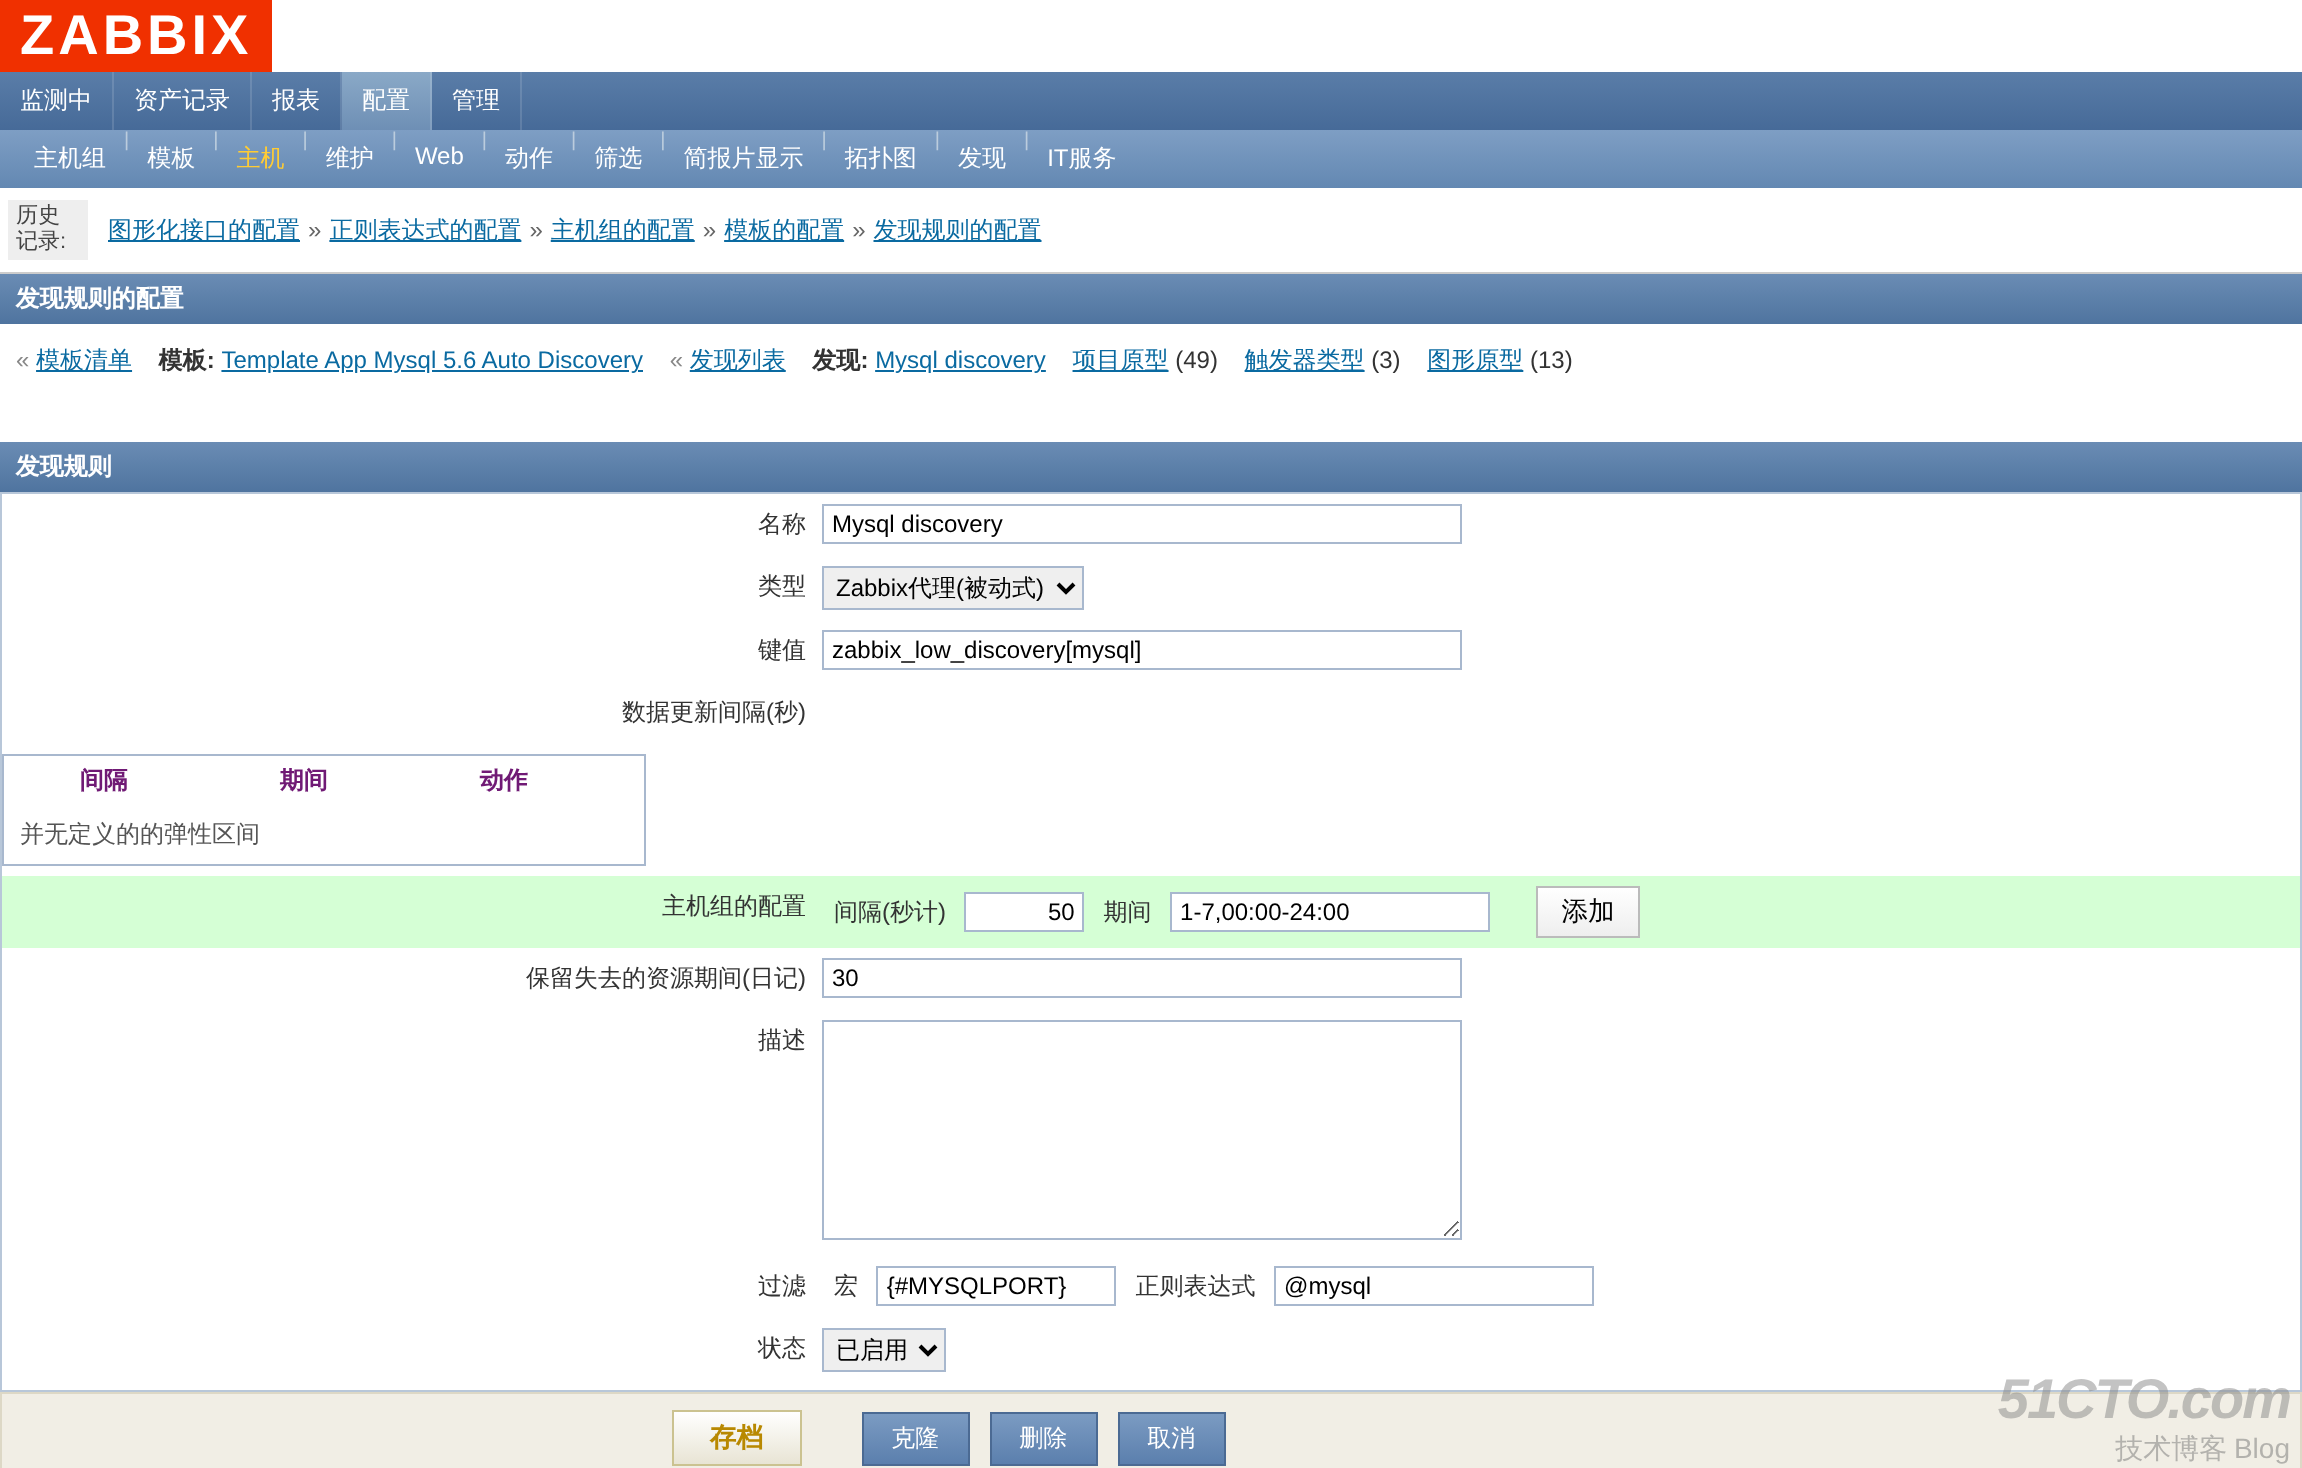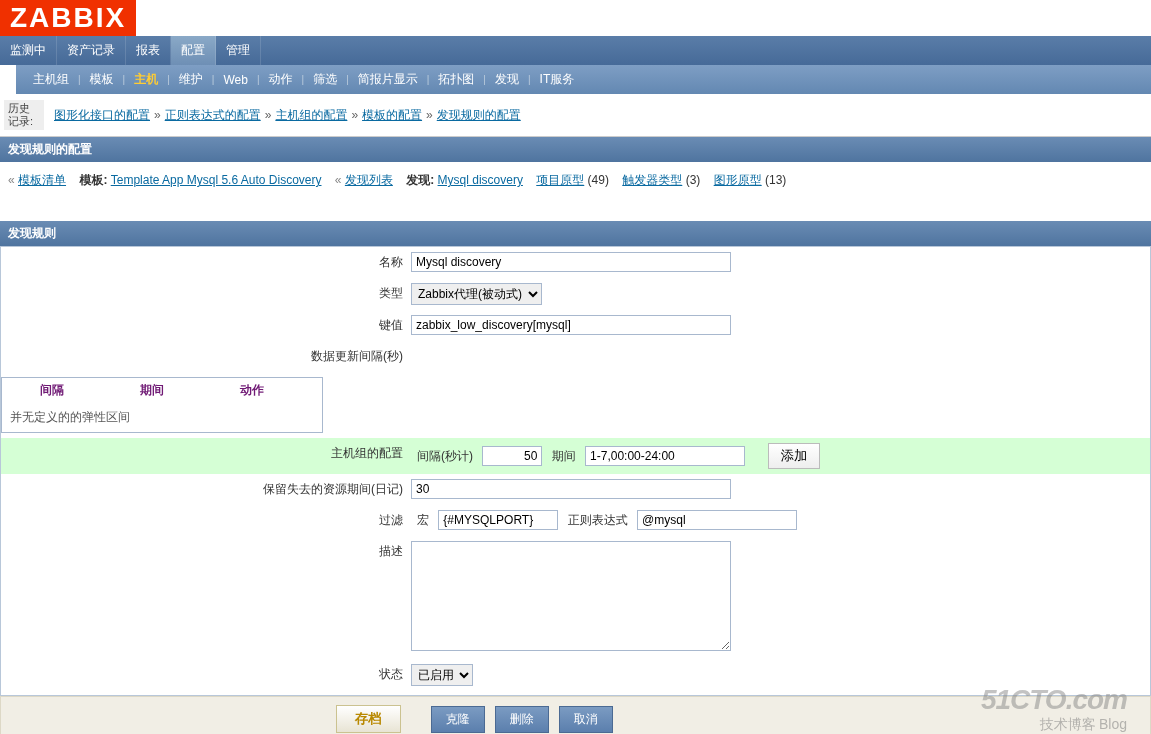--- a/index.html
+++ b/index.html
@@ -5,23 +5,23 @@
 * { box-sizing: border-box; margin: 0; padding: 0; }
 body { font-family: Arial, Verdana, sans-serif; font-size: 12px; color: #333; background: #fff; }
 a { color: #0a6aa1; text-decoration: underline; cursor: pointer; }
 
 .logo { background: #f03000; color: #fff; font-size: 28px; font-weight: bold; padding: 2px 10px; display: inline-block; letter-spacing: 2px; font-family: Arial; }
 
 .tabs-main { background: linear-gradient(#5a7da8, #466a98); display: flex; align-items: center; }
 .tab-main { color: #fff; padding: 6px 10px; font-size: 12px; cursor: pointer; border-right: 1px solid #fff2; }
 .tab-main.active { background: linear-gradient(#8aa9c7, #6e8fb5); }
 
-.tabs-sub { background: linear-gradient(#7e9ec4, #6388b2); display: flex; align-items: center; padding: 0 8px; margin-left: 16px; }
+.tabs-sub { background: linear-gradient(#7e9ec4, #6388b2); display: flex; align-items: flex-start; padding: 0 8px; }
 .tab-sub { color: #fff; padding: 6px 9px; font-size: 12px; cursor: pointer; }
-.tab-sub.active { color: #ffcc33; font-weight: bold; }
+.tab-sub.active { color: #ffcc33; font-weight: normal; }
 .tab-sep { color: #bcd; font-size: 10px; }
 
 .history-row { display: flex; align-items: center; background: #fff; padding: 6px 4px; border-bottom: 1px solid #ccc; }
 .history-label { background: #eee; color: #444; font-size: 11px; padding: 2px 4px; width: 40px; line-height: 1.2; }
 .history-links { padding-left: 10px; font-size: 12px; }
 .history-links .sep { color: #666; padding: 0 4px; }
 
 .page-hdr { background: linear-gradient(#6a8cb4, #4f749f); color: #fff; padding: 4px 8px; font-weight: bold; font-size: 12px; }
 
 .crumbs { padding: 10px 8px; font-size: 12px; }
@@ -50,21 +50,21 @@
 .sub-table-hd div { width: 100px; padding: 4px 8px; color: #701a75; font-weight: bold; text-align: center; }
 .sub-table-bd { padding: 6px 8px; color: #555; }
 
 .inline-lbl { padding: 0 6px; }
 
 .btn-bar { background: #f1eee5; border: 1px solid #ddd8c6; padding: 8px; text-align: left; padding-left: 335px; display: flex; gap: 10px; align-items: center; }
 .btn { background: linear-gradient(#7b9bc2, #5b7fad); color: #fff; border: 1px solid #4b6a93; padding: 4px 14px; cursor: pointer; font-size: 12px; }
 .btn-primary { background: linear-gradient(#fff, #e8e4d4); color: #b88800; border: 1px solid #cbc290; font-weight: bold; padding: 4px 18px; }
 .btn-link { background: linear-gradient(#fff, #eee); border: 1px solid #bbb; padding: 3px 12px; cursor: pointer; margin-left: 16px; }
 
-.watermark { position: fixed; right: 24px; bottom: 0; text-align: right; opacity: 0.5; color: #555; }
+.watermark { position: fixed; right: 6px; bottom: 0; text-align: right; opacity: 0.5; color: #555; }
 .watermark .big { font-size: 28px; font-weight: 900; font-style: italic; color: #888; letter-spacing: -1px; }
 .watermark .sm { font-size: 14px; color: #777; }
 </style>
 </head>
 <body>
 
 
 
 <div class="logo">ZABBIX</div>
 
@@ -175,35 +175,35 @@
       &nbsp;<button class="btn-link">添加</button>
     </div>
   </div>
 
   <div class="form-row">
     <div class="form-label">保留失去的资源期间(日记)</div>
     <div class="form-ctrl"><input type="text" class="w-320" value="30" style=""></div>
   </div>
 
   <div class="form-row">
+    <div class="form-label">描述</div>
+    <div class="form-ctrl"><textarea style=""></textarea></div>
+  </div>
+
+  <div class="form-row">
     <div class="form-label">过滤</div>
     <div class="form-ctrl">
       <span class="inline-lbl">宏</span>
       <input type="text" class="w-120" value="{#MYSQLPORT}" style="">
       <span class="inline-lbl">正则表达式</span>
       <input type="text" class="w-160" value="@mysql" style="">
     </div>
   </div>
 
   <div class="form-row">
-    <div class="form-label">描述</div>
-    <div class="form-ctrl"><textarea style=""></textarea></div>
-  </div>
-
-  <div class="form-row">
     <div class="form-label">状态</div>
     <div class="form-ctrl"><select><option>已启用</option></select></div>
   </div>
 
 </div>
 
 <div class="btn-bar">
   <button class="btn-primary">存档</button>
   <span style="width:10px"></span>
   <button class="btn">克隆</button>

